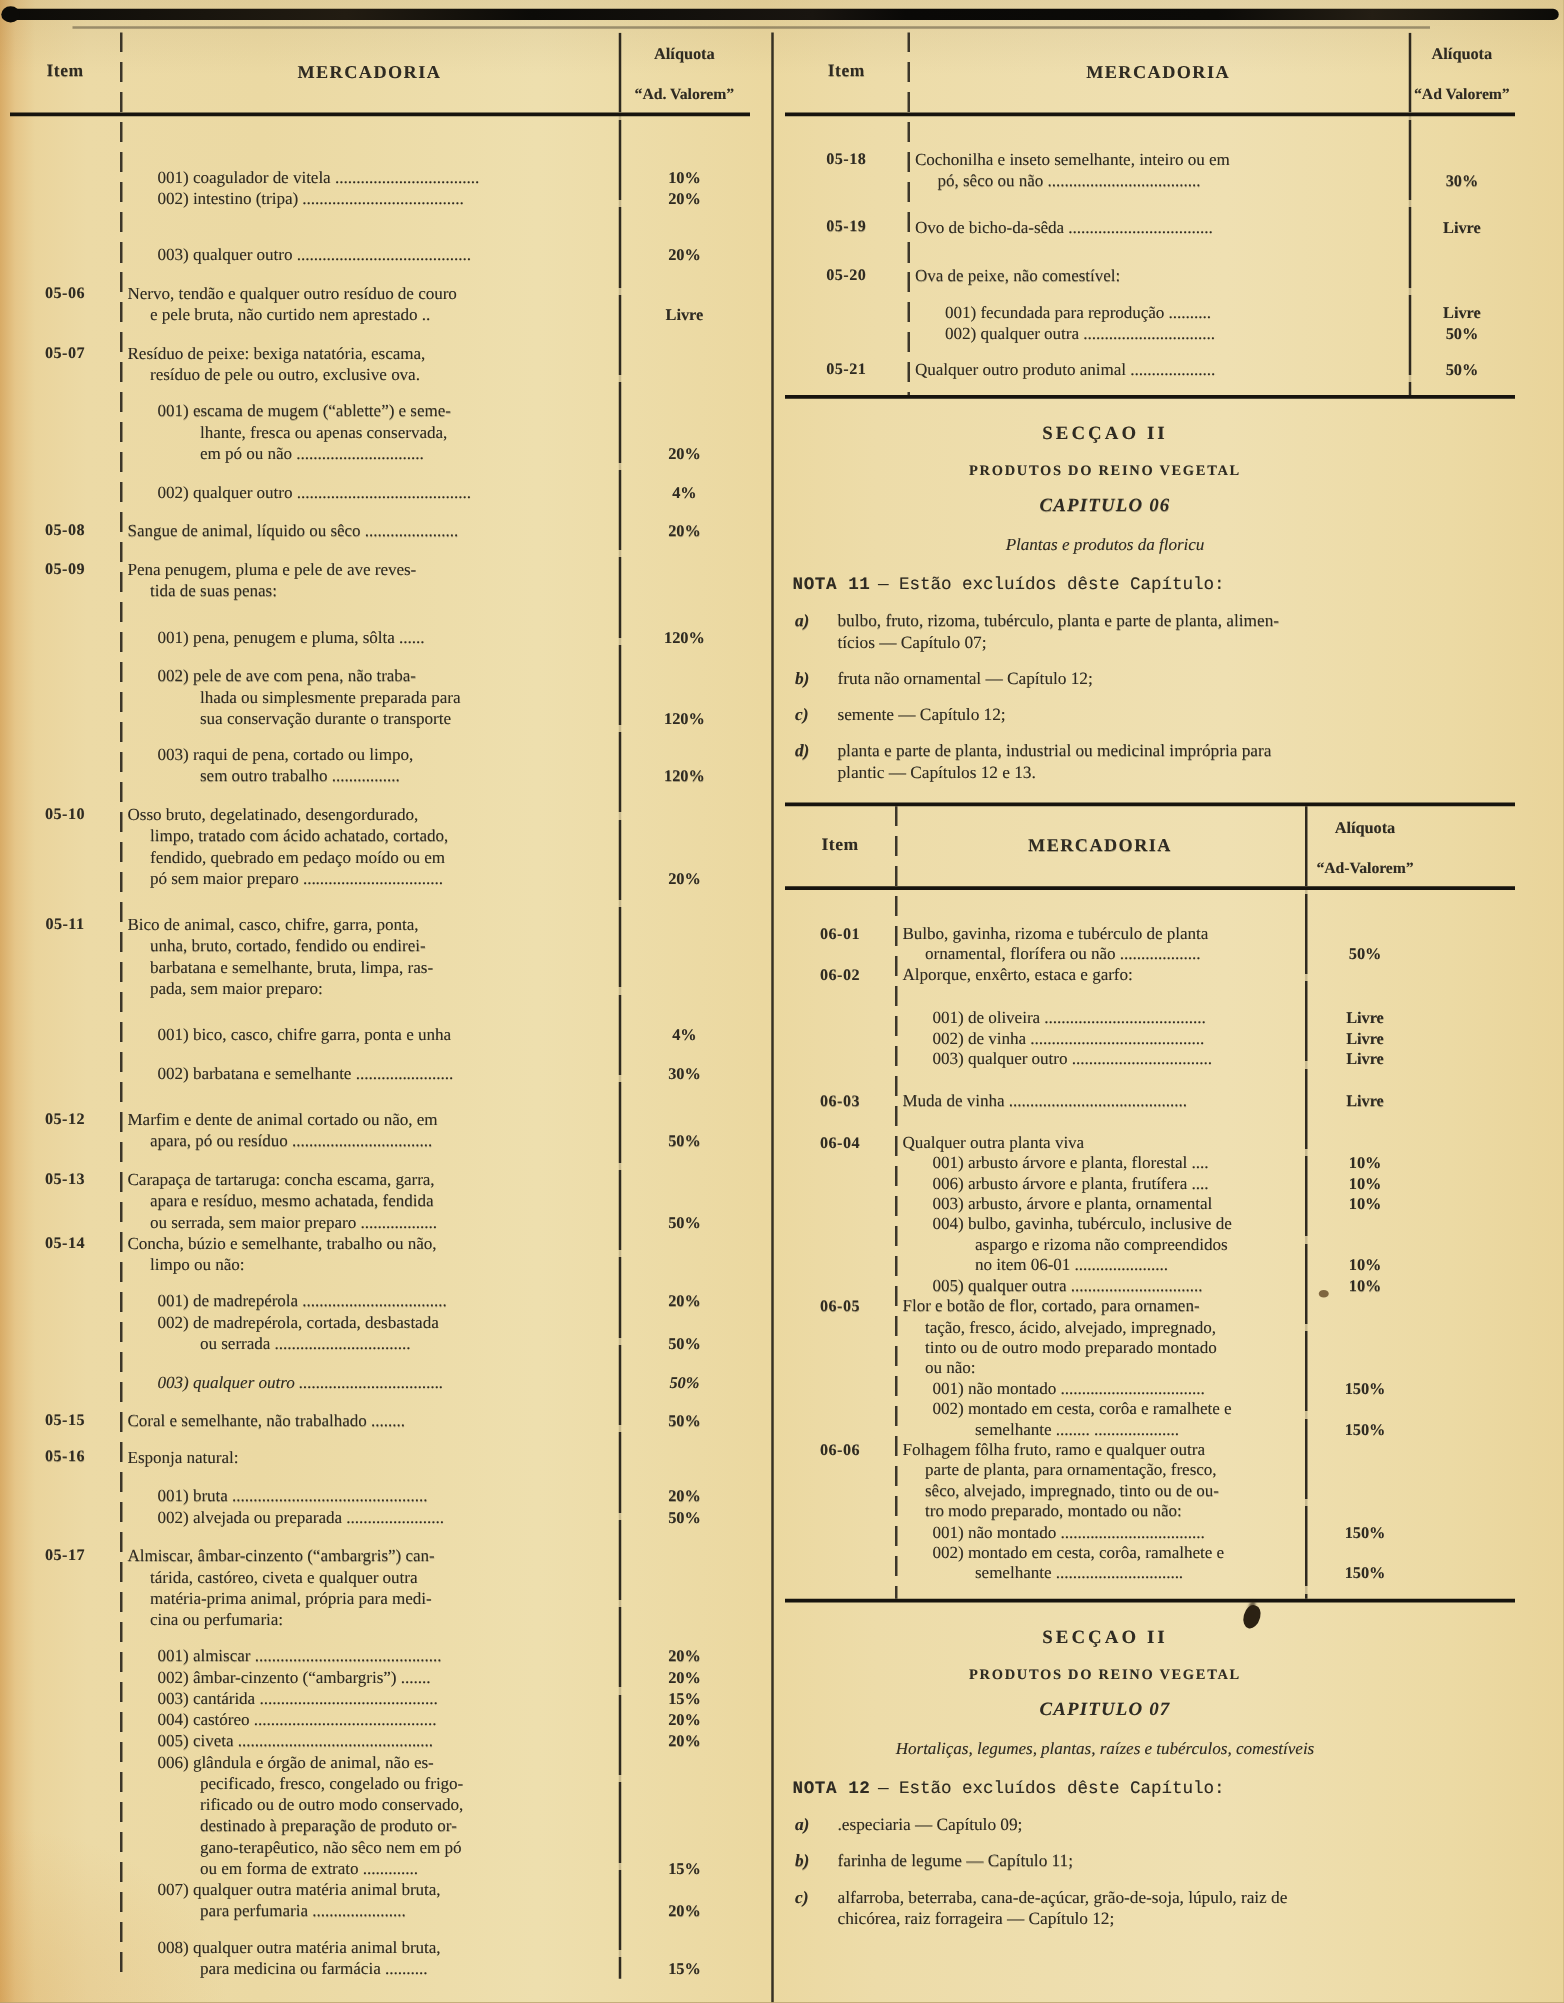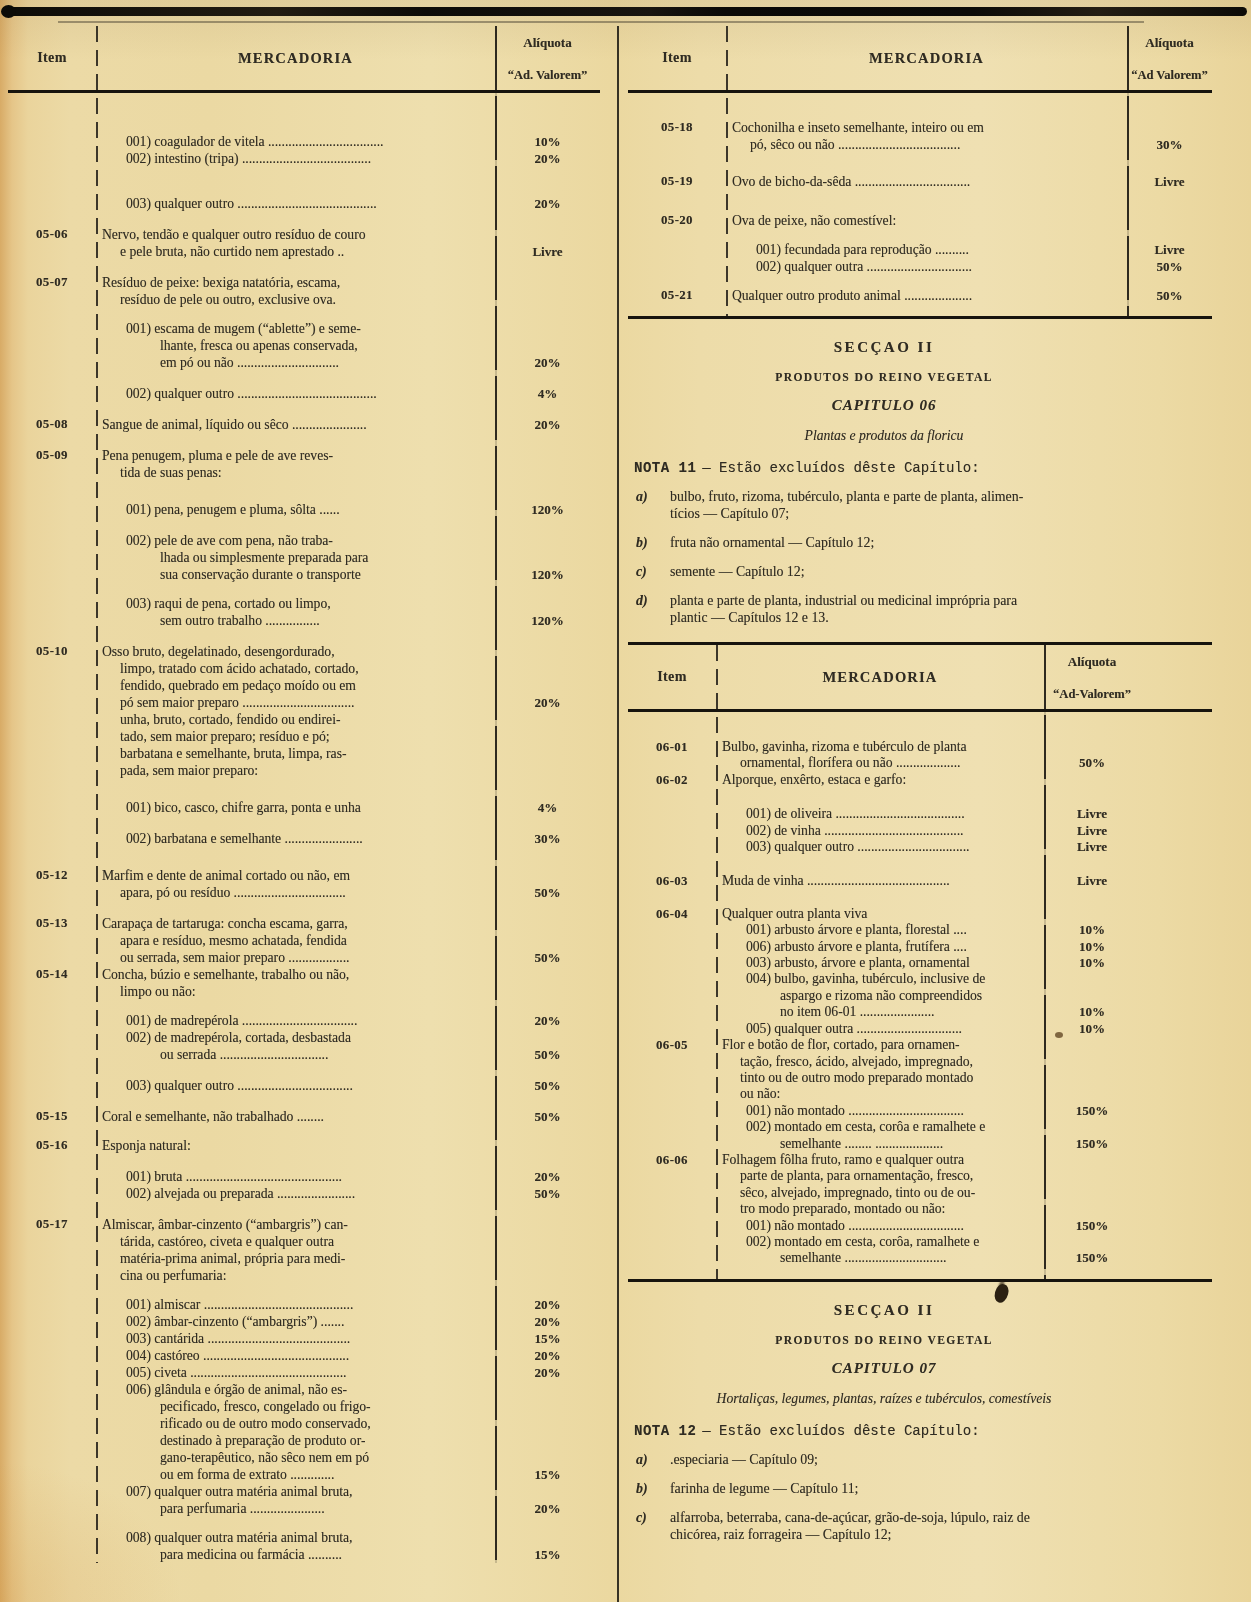--- a/index.html
+++ b/index.html
@@ -222,28 +222,28 @@
           <div class="tr">
             <div class="td-item"></div>
             <div class="td-desc ind-m1">fendido, quebrado em pedaço moído ou em</div>
             <div class="td-rate"></div>
           </div>
           <div class="tr">
             <div class="td-item"></div>
             <div class="td-desc ind-m1">pó sem maior preparo .................................</div>
             <div class="td-rate">20%</div>
           </div>
+          <div class="tr" style="margin-top: 20px;">
+            <div class="td-item">05-11</div>
+            <div class="td-desc ind-m0">Bico de animal, casco, chifre, garra, ponta,</div>
+            <div class="td-rate"></div>
+          </div>
           <div class="tr">
             <div class="td-item"></div>
             <div class="td-desc ind-m1">unha, bruto, cortado, fendido ou endirei-</div>
-            <div class="td-rate"></div>
-          </div>
-          <div class="tr">
-            <div class="td-item"></div>
-            <div class="td-desc ind-m1">tado, sem maior preparo; resíduo e pó;</div>
             <div class="td-rate"></div>
           </div>
           <div class="tr">
             <div class="td-item"></div>
             <div class="td-desc ind-m1">barbatana e semelhante, bruta, limpa, ras-</div>
             <div class="td-rate"></div>
           </div>
           <div class="tr">
             <div class="td-item"></div>
             <div class="td-desc ind-m1">pada, sem maior preparo:</div>
@@ -302,21 +302,21 @@
           <div class="tr" style="">
             <div class="td-item"></div>
             <div class="td-desc ind-s0">002) de madrepérola, cortada, desbastada</div>
             <div class="td-rate"></div>
           </div>
           <div class="tr">
             <div class="td-item"></div>
             <div class="td-desc ind-s1">ou serrada ................................</div>
             <div class="td-rate">50%</div>
           </div>
-          <div class="tr" style="margin-top: 14px;">
+          <div class="tr" style="margin-top: 14px; font-style: italic;">
             <div class="td-item"></div>
             <div class="td-desc ind-s0">003) qualquer outro ..................................</div>
             <div class="td-rate">50%</div>
           </div>
           <div class="tr" style="margin-top: 14px;">
             <div class="td-item">05-15</div>
             <div class="td-desc ind-m0">Coral e semelhante, não trabalhado ........</div>
             <div class="td-rate">50%</div>
           </div>
           <div class="tr" style="margin-top: 12px;">

